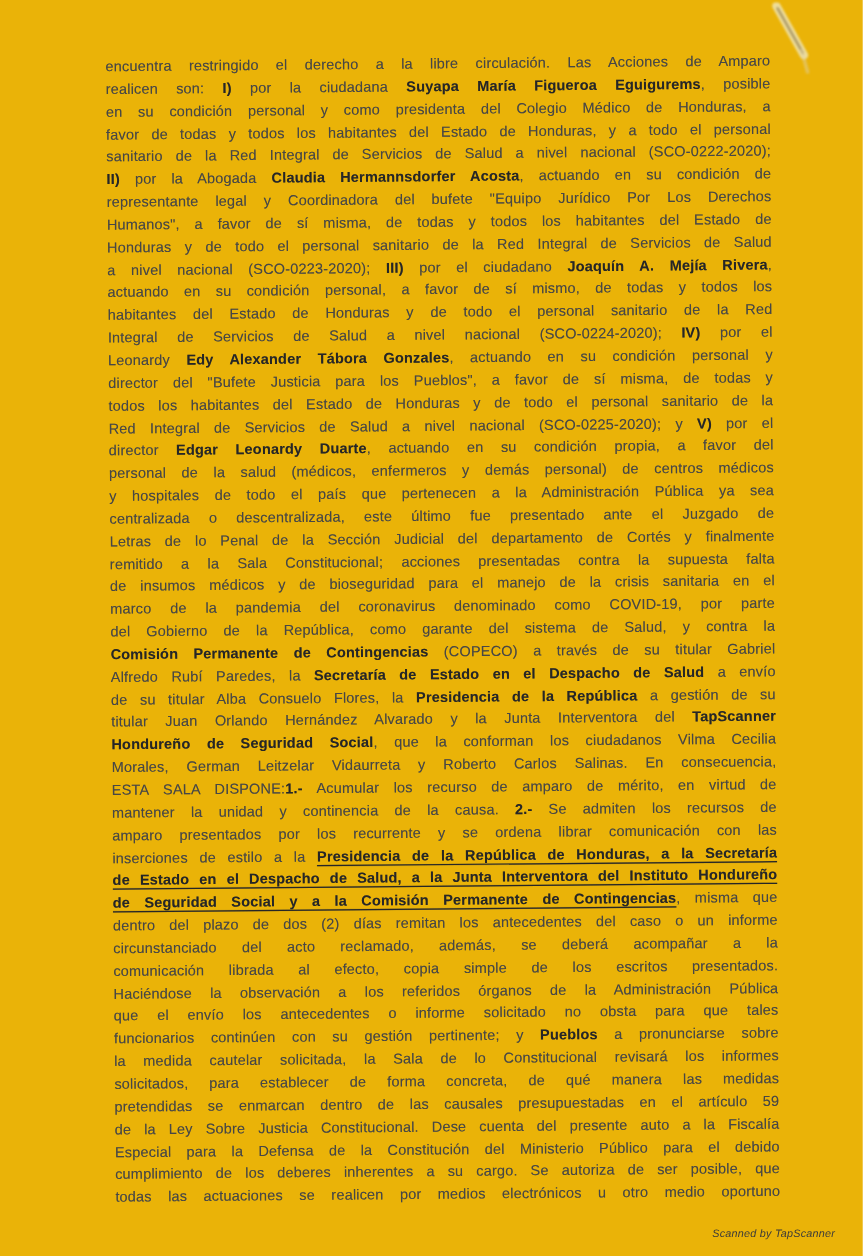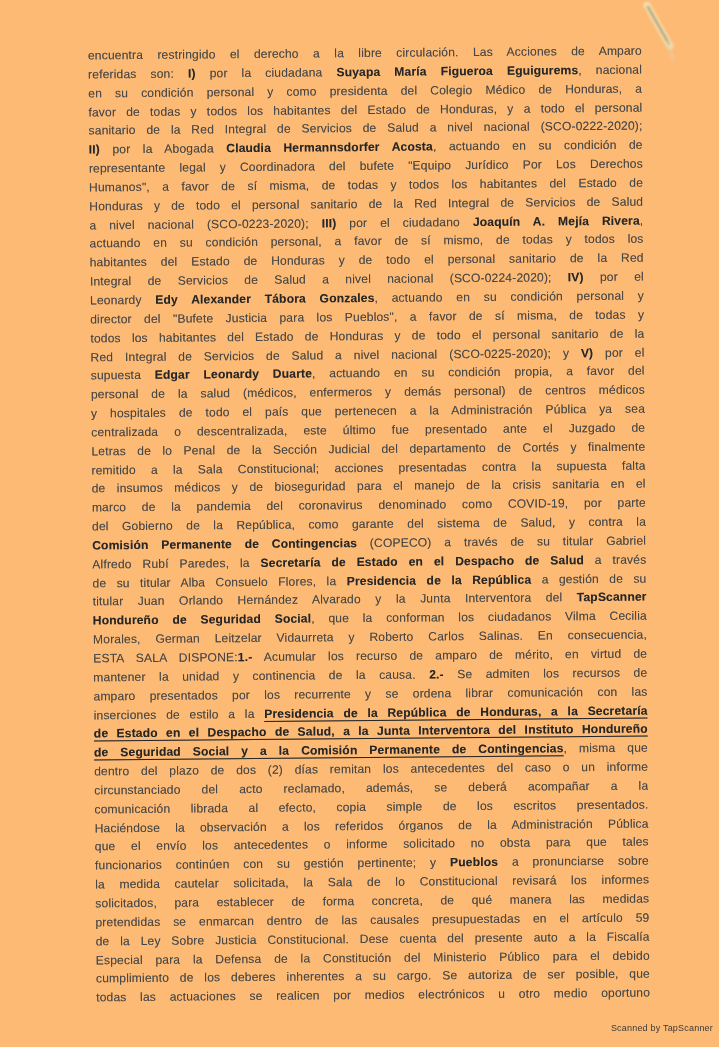--- a/index.html
+++ b/index.html
@@ -6,21 +6,21 @@
   html,body{margin:0;padding:0;}
   body{
     width:719px;height:1047px;
     background:#fdfdfd;
     position:relative;
     overflow:hidden;
     font-family:"Liberation Sans", sans-serif;
   }
   .page{
     position:absolute;inset:0;
-    background:#fdba74;
+    background:#eab308;
   }
   .textblock{
     position:absolute;
     left:92px;top:44px;width:554px;
     transform:rotate(-0.5deg);
     transform-origin:50% 50%;
   }
   .line{
     font-size:12.1px;
     line-height:18.85px;
@@ -42,68 +42,69 @@
     text-underline-offset:2.5px;
   }
   .corner-artifact{
     position:absolute;left:640px;top:2px;width:42px;height:62px;
     filter:blur(1.1px);
     opacity:.85;
     pointer-events:none;
   }
   .scan-footer{
     position:absolute;
-    right:6px;bottom:14px;
+    right:23px;bottom:14px;
     font-size:9px;
+    font-style:italic;
     color:#3a3a3a;
     letter-spacing:.2px;
   }
 </style>
 </head>
 <body>
 
 <div class="page">
 
   <div class="corner-artifact">
     <svg width="42" height="62">
       <line x1="7" y1="3" x2="30" y2="44" stroke="#efe5b4" stroke-width="7" stroke-linecap="round"></line>
       <line x1="8" y1="5" x2="29" y2="42" stroke="#a39879" stroke-width="2.2" stroke-linecap="round"></line>
       <line x1="28" y1="40" x2="33" y2="58" stroke="#ddd6c0" stroke-width="3" stroke-linecap="round" opacity="0.5"></line>
     </svg>
   </div>
 
   <div class="textblock">
       <div class="line"><span>encuentra restringido el derecho a la libre circulación. Las Acciones de Amparo</span></div>
-      <div class="line"><span>referidas son: </span><span class="b">I)</span><span> por la ciudadana </span><span class="b">Suyapa María Figueroa Eguigurems</span><span>, nacional</span></div>
+      <div class="line"><span>realicen son: </span><span class="b">I)</span><span> por la ciudadana </span><span class="b">Suyapa María Figueroa Eguigurems</span><span>, posible</span></div>
       <div class="line"><span>en su condición personal y como presidenta del Colegio Médico de Honduras, a</span></div>
       <div class="line"><span>favor de todas y todos los habitantes del Estado de Honduras, y a todo el personal</span></div>
       <div class="line"><span>sanitario de la Red Integral de Servicios de Salud a nivel nacional (SCO-0222-2020);</span></div>
       <div class="line"><span class="b">II)</span><span> por la Abogada </span><span class="b">Claudia Hermannsdorfer Acosta</span><span>, actuando en su condición de</span></div>
       <div class="line"><span>representante legal y Coordinadora del bufete "Equipo Jurídico Por Los Derechos</span></div>
       <div class="line"><span>Humanos", a favor de sí misma, de todas y todos los habitantes del Estado de</span></div>
       <div class="line"><span>Honduras y de todo el personal sanitario de la Red Integral de Servicios de Salud</span></div>
       <div class="line"><span>a nivel nacional (SCO-0223-2020); </span><span class="b">III)</span><span> por el ciudadano </span><span class="b">Joaquín A. Mejía Rivera</span><span>,</span></div>
       <div class="line"><span>actuando en su condición personal, a favor de sí mismo, de todas y todos los</span></div>
       <div class="line"><span>habitantes del Estado de Honduras y de todo el personal sanitario de la Red</span></div>
       <div class="line"><span>Integral de Servicios de Salud a nivel nacional (SCO-0224-2020); </span><span class="b">IV)</span><span> por el</span></div>
       <div class="line"><span>Leonardy </span><span class="b">Edy Alexander Tábora Gonzales</span><span>, actuando en su condición personal y</span></div>
       <div class="line"><span>director del "Bufete Justicia para los Pueblos", a favor de sí misma, de todas y</span></div>
       <div class="line"><span>todos los habitantes del Estado de Honduras y de todo el personal sanitario de la</span></div>
       <div class="line"><span>Red Integral de Servicios de Salud a nivel nacional (SCO-0225-2020); y </span><span class="b">V)</span><span> por el</span></div>
-      <div class="line"><span>supuesta </span><span class="b">Edgar Leonardy Duarte</span><span>, actuando en su condición propia, a favor del</span></div>
+      <div class="line"><span>director </span><span class="b">Edgar Leonardy Duarte</span><span>, actuando en su condición propia, a favor del</span></div>
       <div class="line"><span>personal de la salud (médicos, enfermeros y demás personal) de centros médicos</span></div>
       <div class="line"><span>y hospitales de todo el país que pertenecen a la Administración Pública ya sea</span></div>
       <div class="line"><span>centralizada o descentralizada, este último fue presentado ante el Juzgado de</span></div>
       <div class="line"><span>Letras de lo Penal de la Sección Judicial del departamento de Cortés y finalmente</span></div>
       <div class="line"><span>remitido a la Sala Constitucional; acciones presentadas contra la supuesta falta</span></div>
       <div class="line"><span>de insumos médicos y de bioseguridad para el manejo de la crisis sanitaria en el</span></div>
       <div class="line"><span>marco de la pandemia del coronavirus denominado como COVID-19, por parte</span></div>
       <div class="line"><span>del Gobierno de la República, como garante del sistema de Salud, y contra la</span></div>
       <div class="line"><span class="b">Comisión Permanente de Contingencias</span><span> (COPECO) a través de su titular Gabriel</span></div>
-      <div class="line"><span>Alfredo Rubí Paredes, la </span><span class="b">Secretaría de Estado en el Despacho de Salud</span><span> a través</span></div>
+      <div class="line"><span>Alfredo Rubí Paredes, la </span><span class="b">Secretaría de Estado en el Despacho de Salud</span><span> a envío</span></div>
       <div class="line"><span>de su titular Alba Consuelo Flores, la </span><span class="b">Presidencia de la República</span><span> a gestión de su</span></div>
       <div class="line"><span>titular Juan Orlando Hernández Alvarado y la Junta Interventora del </span><span class="b">TapScanner</span></div>
       <div class="line"><span class="b">Hondureño de Seguridad Social</span><span>, que la conforman los ciudadanos Vilma Cecilia</span></div>
       <div class="line"><span>Morales, German Leitzelar Vidaurreta y Roberto Carlos Salinas. En consecuencia,</span></div>
       <div class="line"><span>ESTA SALA DISPONE:</span><span class="b">1.-</span><span> Acumular los recurso de amparo de mérito, en virtud de</span></div>
       <div class="line"><span>mantener la unidad y continencia de la causa. </span><span class="b">2.-</span><span> Se admiten los recursos de</span></div>
       <div class="line"><span>amparo presentados por los recurrente y se ordena librar comunicación con las</span></div>
       <div class="line"><span>inserciones de estilo a la </span><span class="bu">Presidencia de la República de Honduras, a la Secretaría</span></div>
       <div class="line"><span class="bu">de Estado en el Despacho de Salud, a la Junta Interventora del Instituto Hondureño</span></div>
       <div class="line"><span class="bu">de Seguridad Social y a la Comisión Permanente de Contingencias</span><span>, misma que</span></div>

